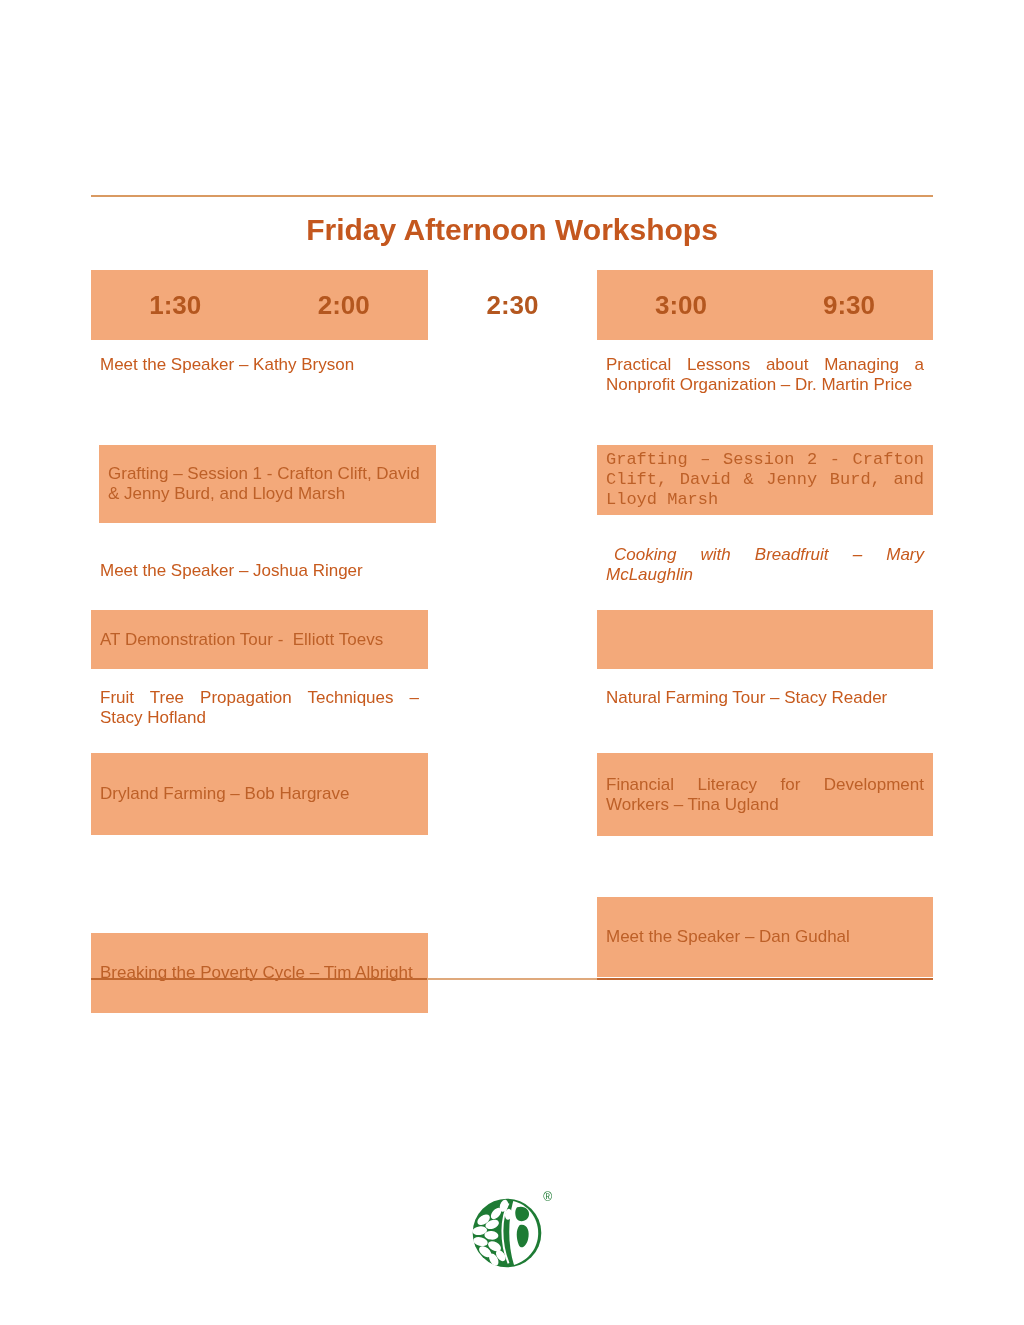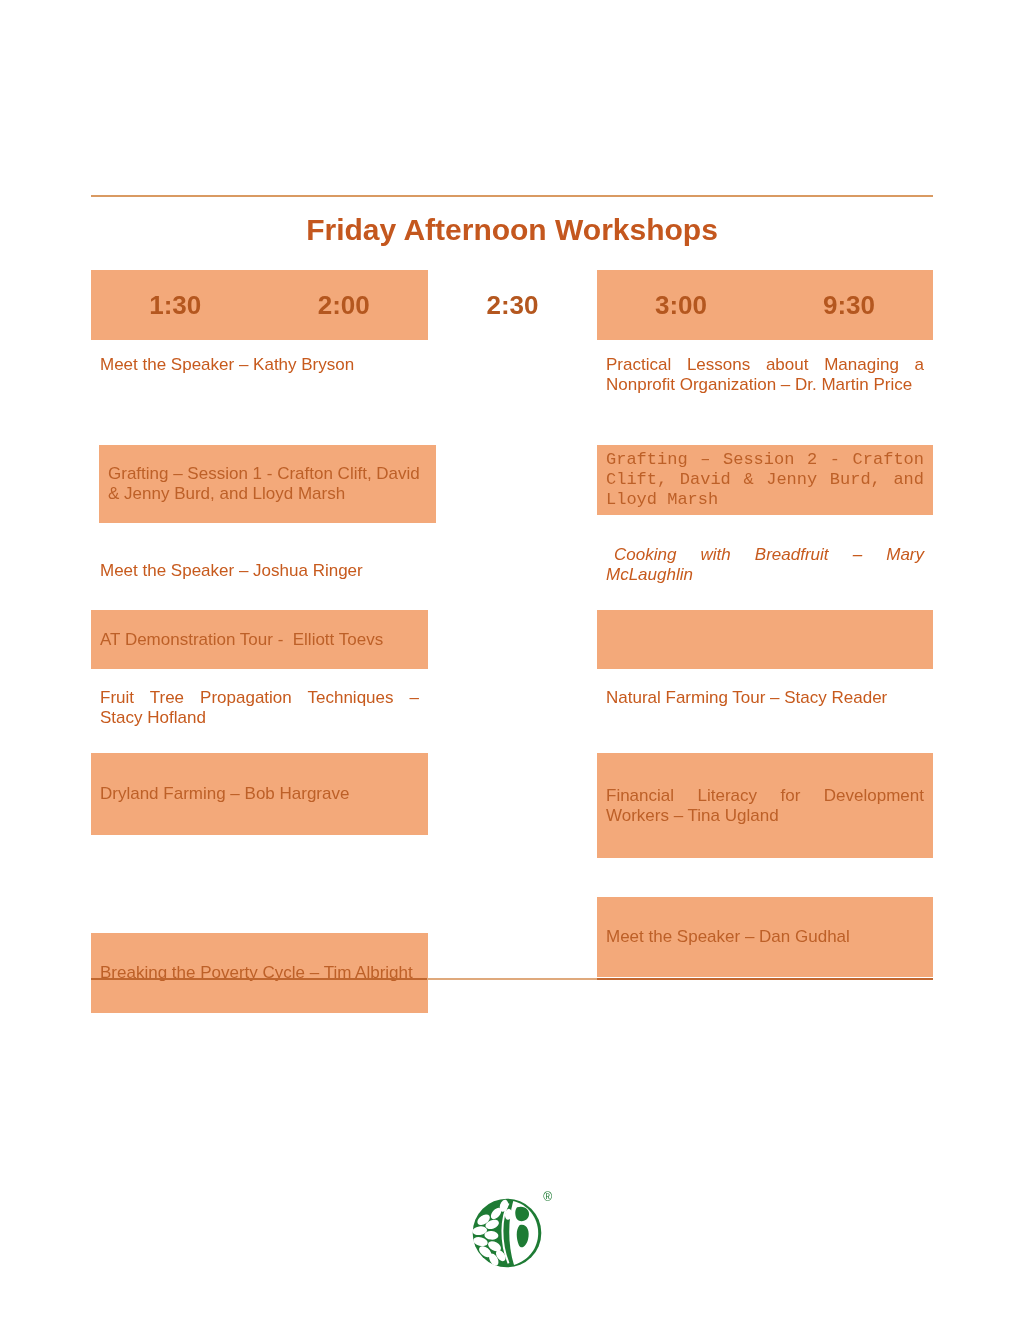--- a/index.html
+++ b/index.html
@@ -143,21 +143,21 @@
   </div>
 
   <div class="entry col-right block" style="top:610px;height:59px;">
     <div class="txt"></div>
   </div>
 
   <div class="entry col-right" style="top:688px;">
     <div class="txt">Natural Farming Tour – Stacy Reader</div>
   </div>
 
-  <div class="entry col-right block justify" style="top:753px;height:105px;">
+  <div class="entry col-right block justify" style="top:753px;height:83px;">
     <div class="txt">Financial Literacy for Development Workers – Tina Ugland</div>
   </div>
 
   <div class="entry col-right block" style="top:897px;height:80px;">
     <div class="txt">Meet the Speaker – Dan Gudhal</div>
   </div>
 
   <div class="rule-bottom"></div>
 
   <div class="logo">

